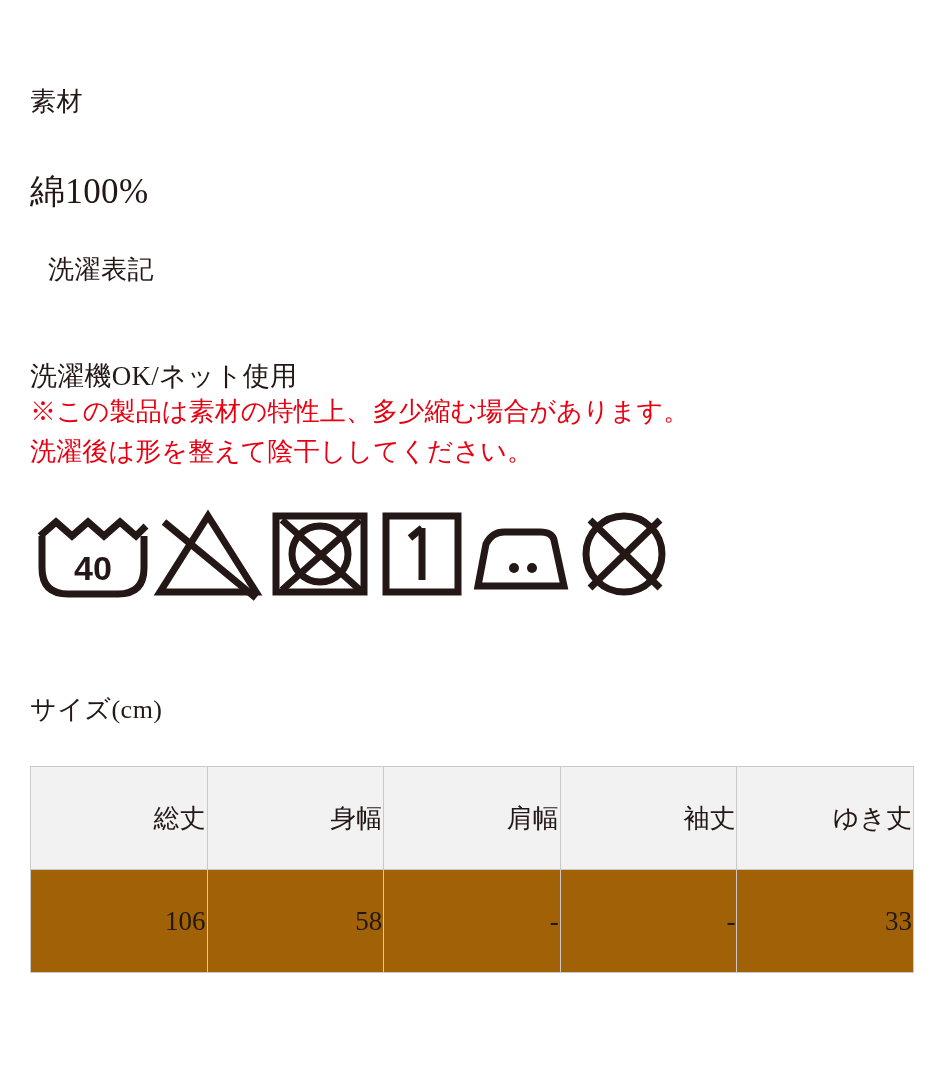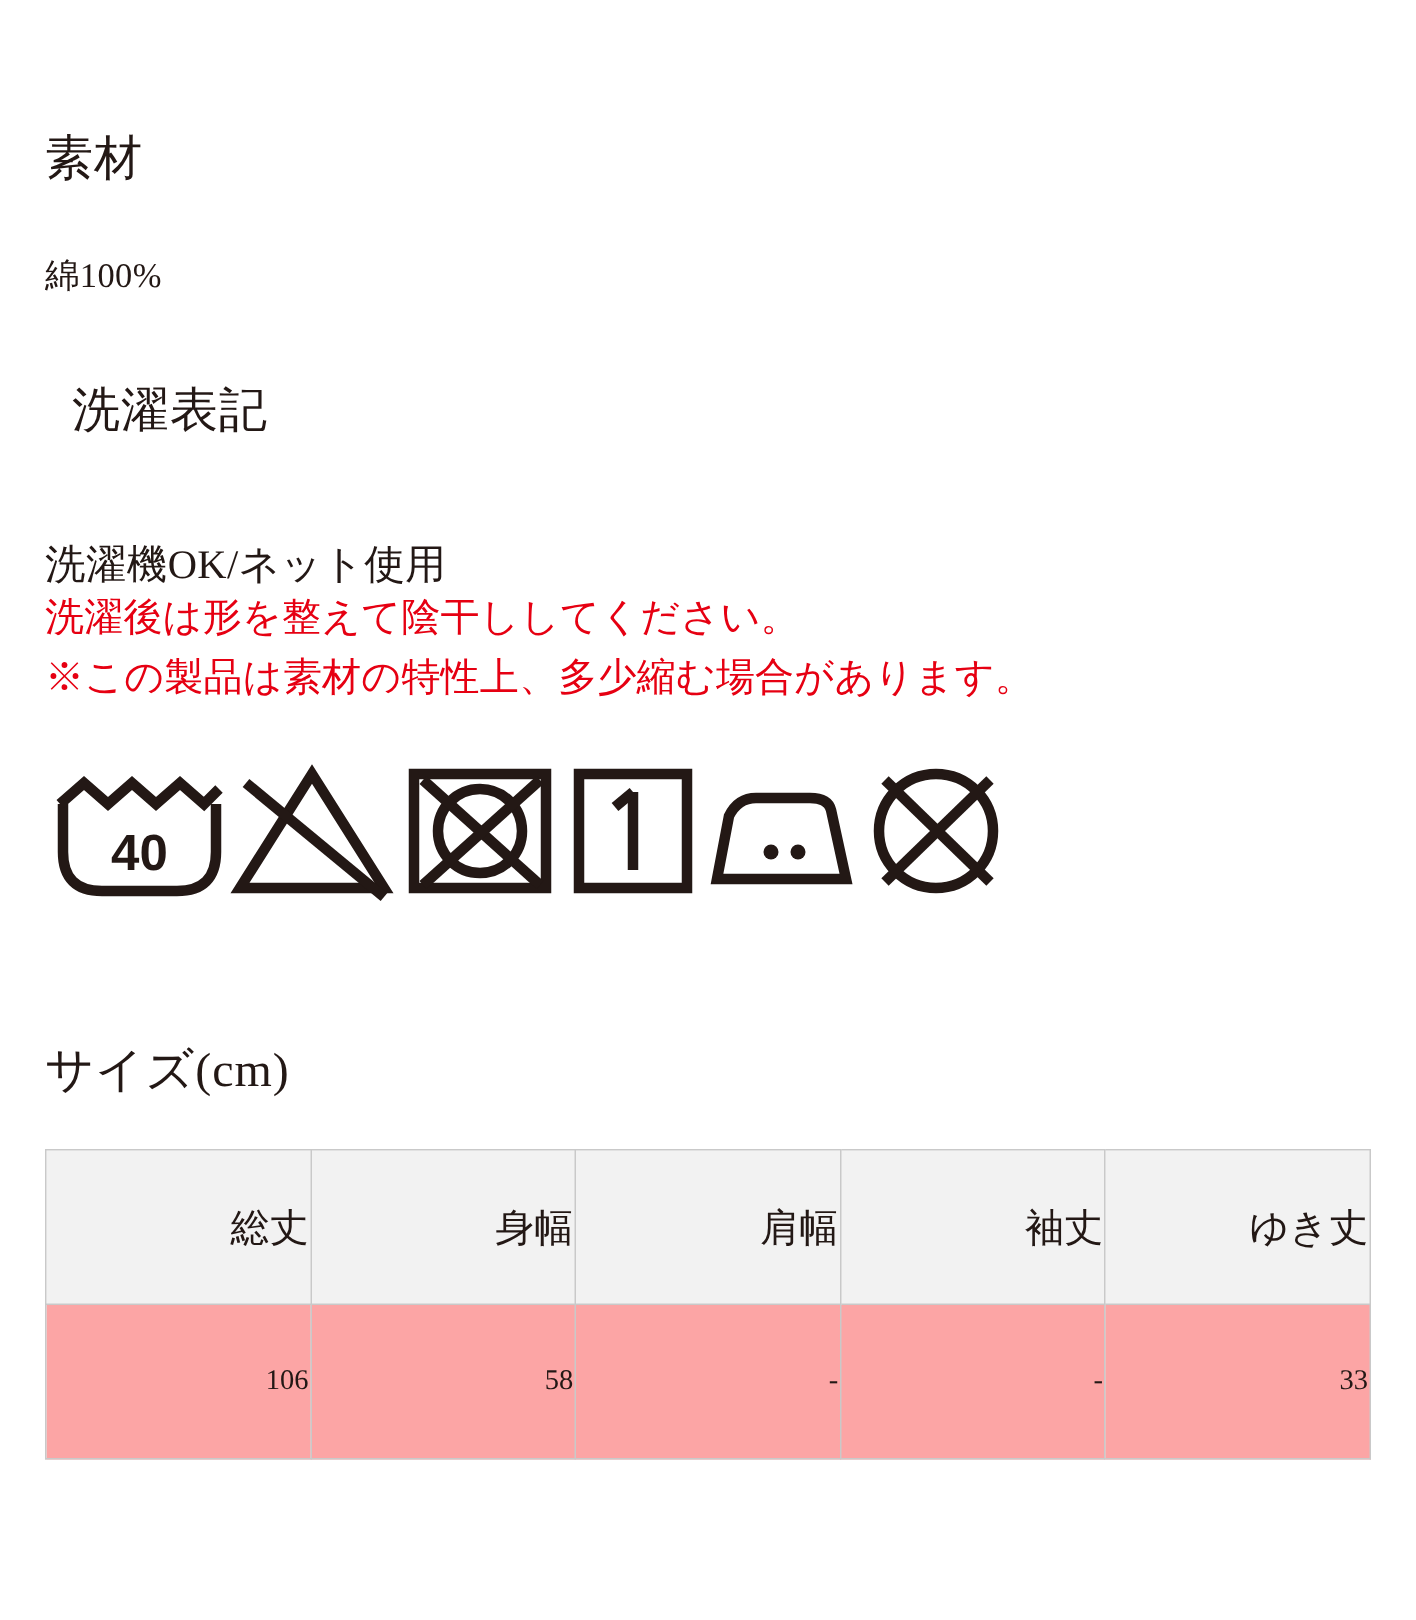--- a/index.html
+++ b/index.html
@@ -16,30 +16,30 @@
   }
   .page {
     position: relative;
     width: 944px;
     height: 1080px;
     box-sizing: border-box;
     padding: 0 30px;
   }
   h2.section-title {
     font-weight: 400;
-    font-size: 32px;
+    font-size: 26px;
     line-height: 1.1;
     margin: 0;
     color: #231815;
     letter-spacing: 0.02em;
   }
   .material-title { position: absolute; left: 30px; top: 88px; }
   .material-text {
     position: absolute; left: 30px; top: 168px;
-    font-size: 23px;
+    font-size: 35px;
     letter-spacing: 0.01em;
     color: #231815;
   }
   .care-title { position: absolute; left: 48px; top: 256px; }
   .care-text {
     position: absolute; left: 30px; top: 338px;
     font-size: 27px;
     letter-spacing: 0.01em;
     color: #231815;
     margin-top: 20px;
@@ -77,39 +77,39 @@
     text-align: right;
     font-weight: 400;
     font-size: 26px;
     color: #231815;
   }
   .size-table th {
     background: #f2f2f2;
     height: 100px;
   }
   .size-table td {
-    background: #fca5a5;
+    background: #a16207;
     height: 100px;
-    font-size: 19px;
+    font-size: 27px;
   }
 </style>
 </head>
 <body>
 
 <div class="page">
 
   <h2 class="section-title material-title">素材</h2>
   <div class="material-text">綿100%</div>
 
   <h2 class="section-title care-title">洗濯表記</h2>
   <div class="care-text">洗濯機OK/ネット使用</div>
 
   <div class="care-note">
+    <div>※この製品は素材の特性上、多少縮む場合があります。</div>
     <div>洗濯後は形を整えて陰干ししてください。</div>
-    <div>※この製品は素材の特性上、多少縮む場合があります。</div>
   </div>
 
   <div class="symbols">
 
     <span>
       <svg width="118" height="96" viewBox="0 0 118 96">
         <g fill="none" stroke="#231815" stroke-width="7" stroke-linejoin="miter" stroke-linecap="butt">
           <path d="M8 30 L8 62 Q8 88 34 88 L84 88 Q110 88 110 62 L110 30"></path>
           <path d="M6 30 L22 16 L38 30 L54 16 L70 30 L86 16 L102 30 L112 20"></path>
         </g>

